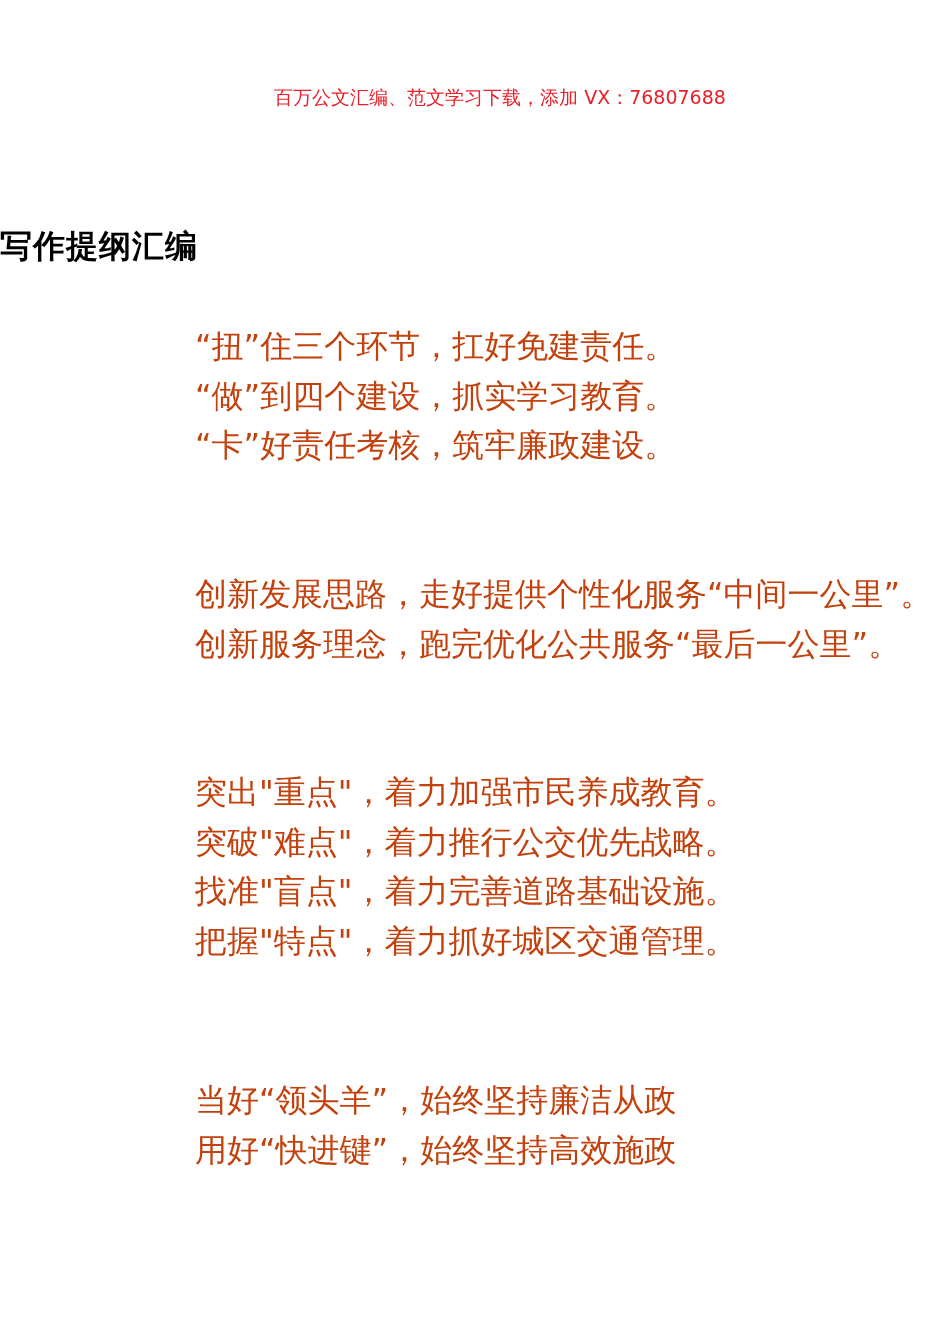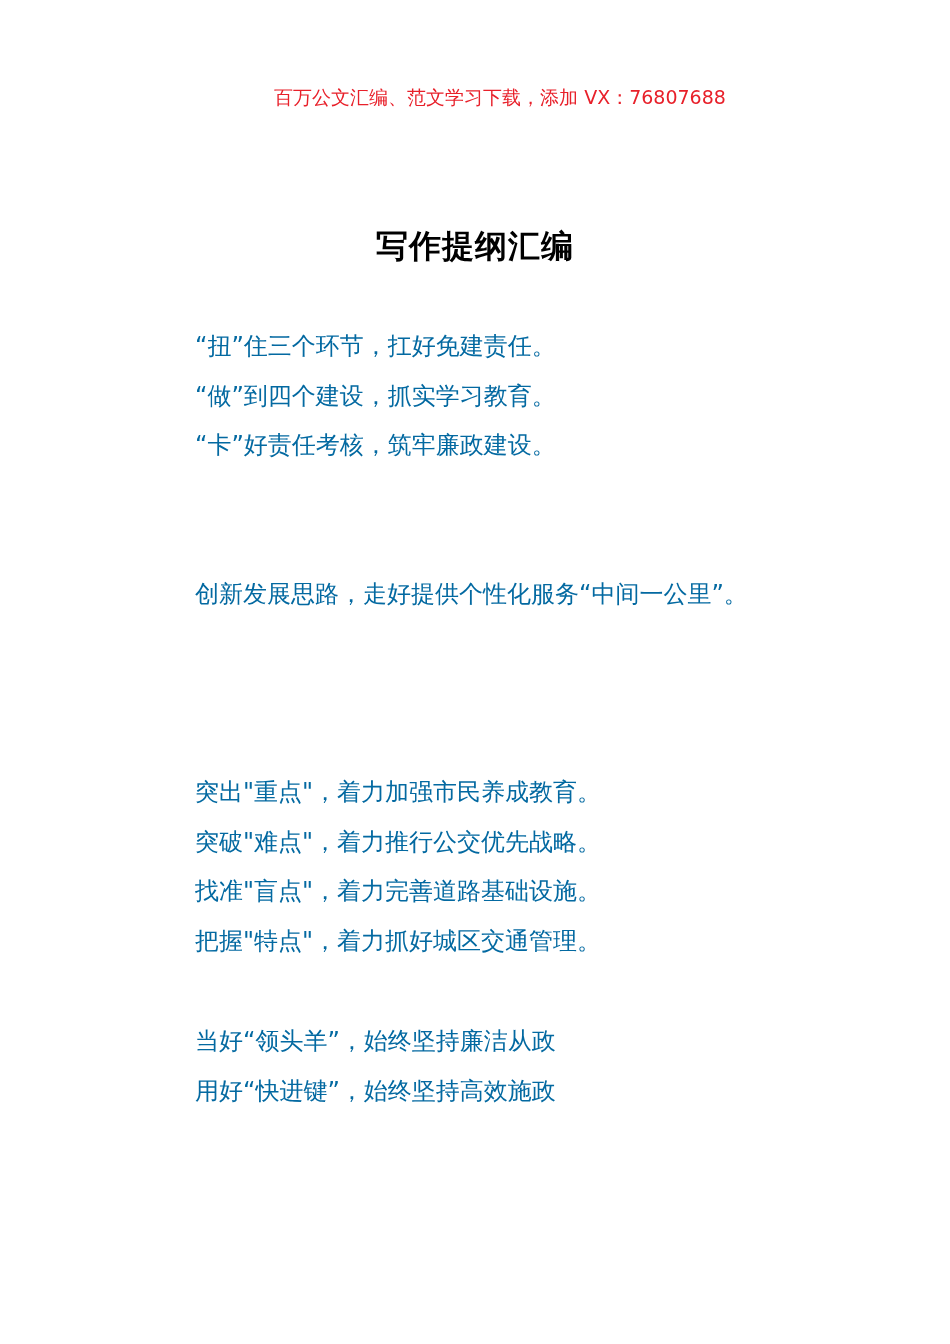--- a/index.html
+++ b/index.html
@@ -24,58 +24,59 @@
       font-size: 19px;
       line-height: 26px;
       color: #e8202a;
       white-space: nowrap;
     }
     .doc-title {
       position: absolute;
       top: 224px;
       left: 0;
       width: 950px;
-      text-align: center;
+      text-align: left;
       font-size: 32px;
       line-height: 44px;
       font-weight: bold;
       color: #000000;
       letter-spacing: 1px;
     }
     .section {
       position: absolute;
       left: 195px;
     }
     .line {
-      font-size: 24px;
+      font-size: 32px;
       line-height: 49.7px;
       height: 49.7px;
       white-space: pre;
-      color: #0369a1;
+      color: #c2410c;
     }
     #section-1 { top: 322px; }
     #section-2 { top: 570px; }
     #section-3 { top: 768px; }
-    #section-4 { top: 1017px; }
+    #section-4 { top: 1076px; }
   </style>
 </head>
 <body>
 
 <div class="header-notice">百万公文汇编、范文学习下载，添加 VX：76807688</div>
 
 <h1 class="doc-title" style="margin:0;">写作提纲汇编</h1>
 
 <div class="section" id="section-1">
   <div class="line">“扭”住三个环节，扛好免建责任。</div>
   <div class="line">“做”到四个建设，抓实学习教育。</div>
   <div class="line">“卡”好责任考核，筑牢廉政建设。</div>
 </div>
 
 <div class="section" id="section-2">
   <div class="line">创新发展思路，走好提供个性化服务“中间一公里”。</div>
+  <div class="line">创新服务理念，跑完优化公共服务“最后一公里”。</div>
 </div>
 
 <div class="section" id="section-3">
   <div class="line">突出"重点"，着力加强市民养成教育。</div>
   <div class="line">突破"难点"，着力推行公交优先战略。</div>
   <div class="line">找准"盲点"，着力完善道路基础设施。</div>
   <div class="line">把握"特点"，着力抓好城区交通管理。</div>
 </div>
 
 <div class="section" id="section-4">

